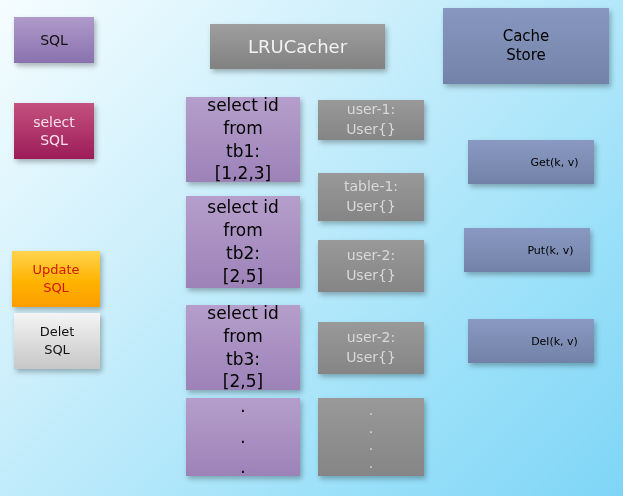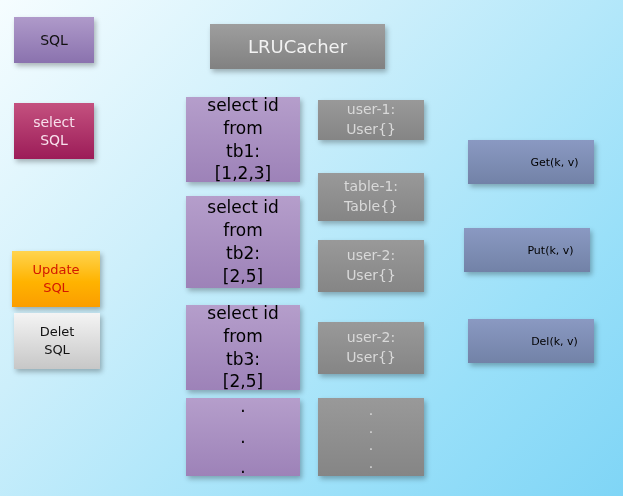--- a/index.html
+++ b/index.html
@@ -116,27 +116,29 @@
 from
 tb3:
 [2,5]</div>
   <div class="box query query-dots">.
 .
 .</div>
 
   <div class="box entry entry-1">user-1:
 User{}</div>
   <div class="box entry entry-2">table-1:
-Table{}</div>
+User{}</div>
   <div class="box entry entry-3">user-2:
 User{}</div>
   <div class="box entry entry-4">user-2:
 User{}</div>
   <div class="box entry entry-dots">.
 .
 .
 .</div>
 
+  <div class="box store-box">Cache
+Store</div>
   <div class="box op op-1">Get(k, v)</div>
   <div class="box op op-2">Put(k, v)</div>
   <div class="box op op-3">Del(k, v)</div>
 
 </div>
 
 </body></html>

